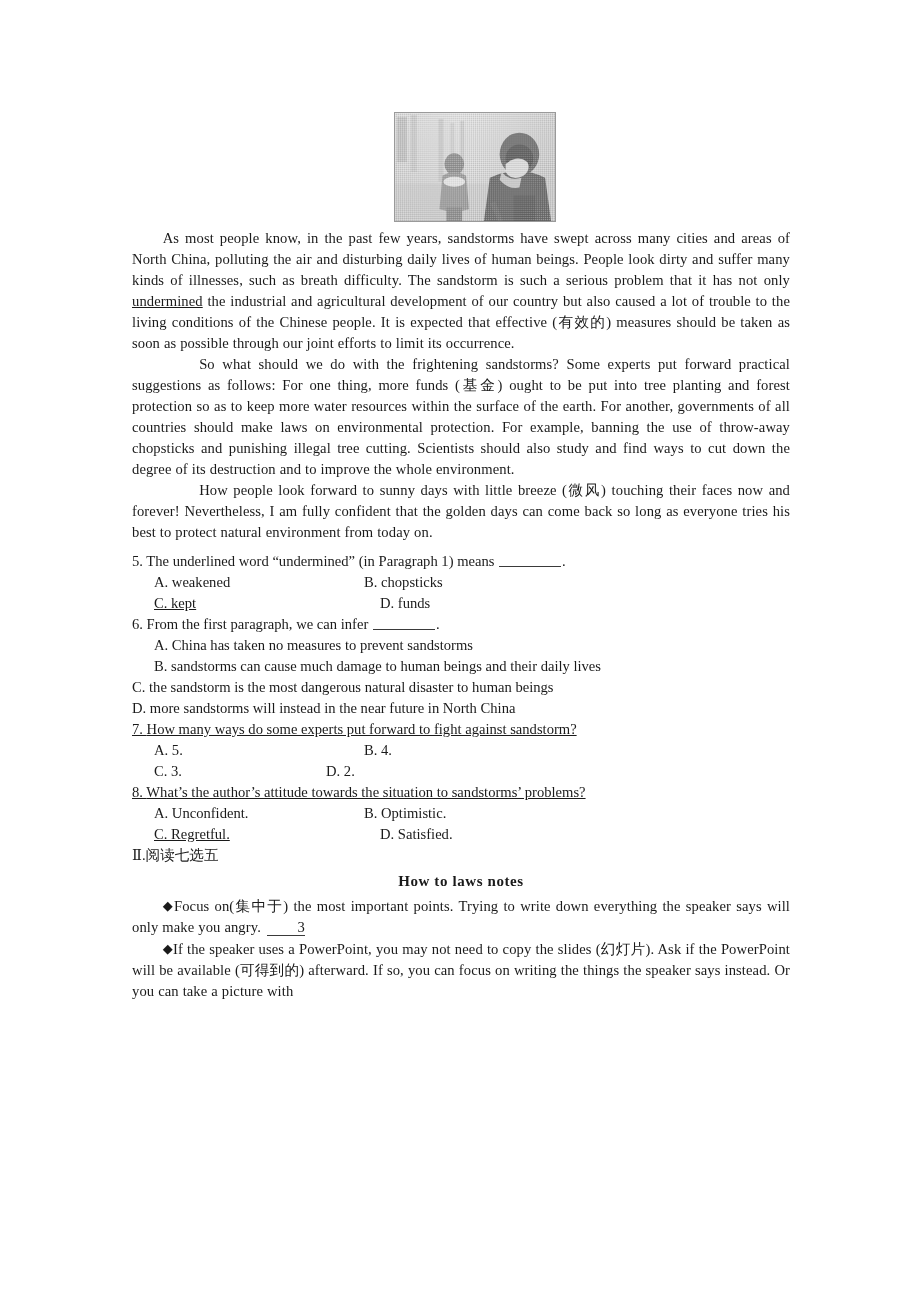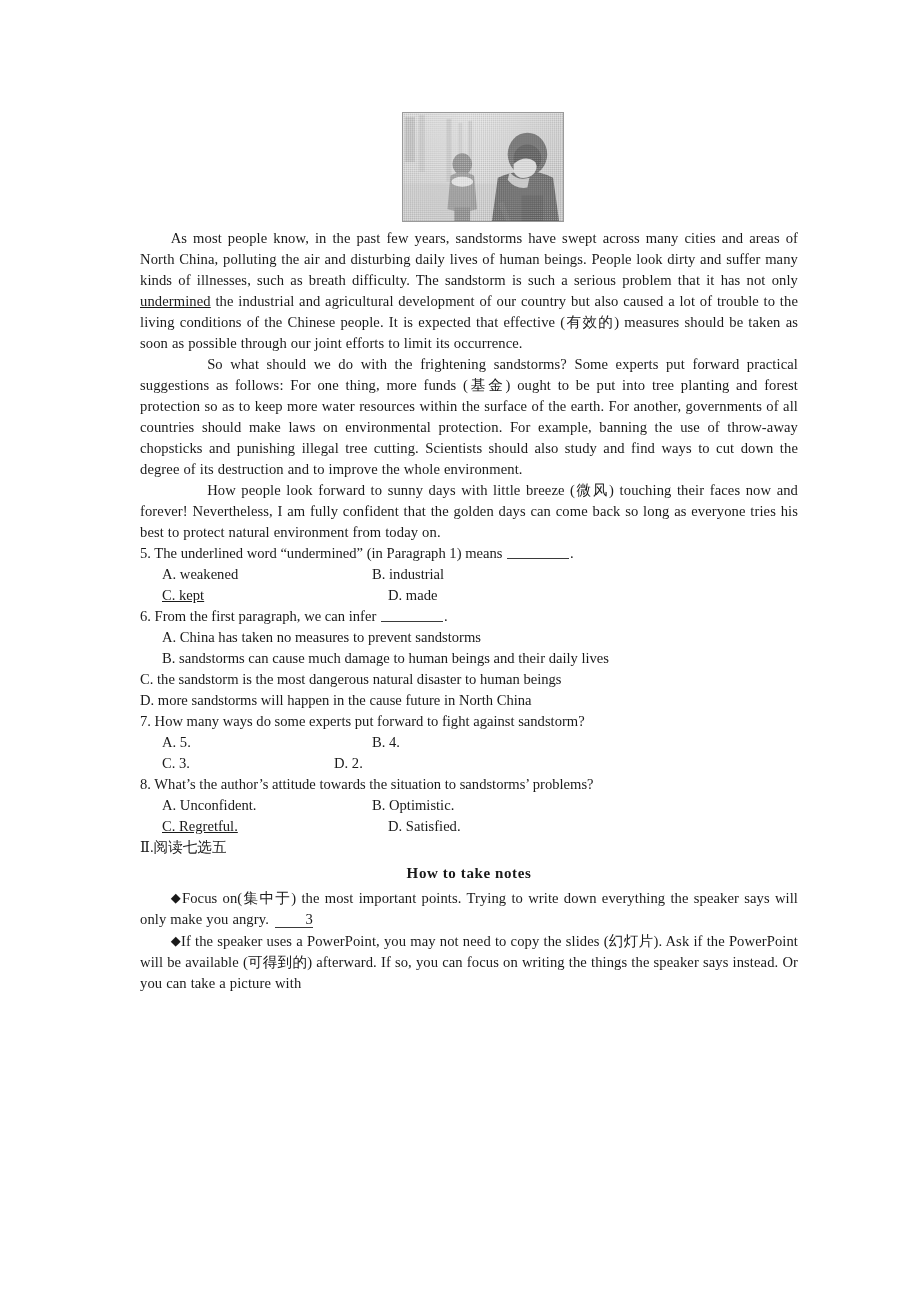--- a/index.html
+++ b/index.html
@@ -10,21 +10,21 @@
   body {
     width: 920px;
     height: 1302px;
     position: relative;
     font-family: "Liberation Serif", "DejaVu Serif", serif;
     color: #1a1a1a;
     overflow: hidden;
   }
   .page {
     position: absolute;
-    left: 140px;
+    left: 132px;
     top: 0;
     width: 658px;
     height: 962px;
   }
 
   
   .figure-wrap {
     position: absolute;
     left: 262px;   
     top: 112px;
@@ -55,31 +55,31 @@
     text-align-last: left;
     letter-spacing: 0.1px;
     word-spacing: 0.2px;
   }
   p.para.indent-1 { text-indent: 2.1em; }
   p.para.indent-2 { text-indent: 4.6em; }
   .u { text-decoration: underline; }
 
   
   .questions {
-    margin-top: 0;
+    margin-top: 8px;
     font-size: 14.6px;
     line-height: 21px;
   }
   .q-stem {
     margin: 0;
     padding-left: 22px;
     text-indent: -22px;
     white-space: nowrap;
   }
-  .q-stem.wide { white-space: normal; }
+  .q-stem.wide { white-space: normal; text-decoration: underline; }
   .opt-row {
     margin: 0;
     display: block;
     white-space: nowrap;
   }
   .opt-row .opt {
     display: inline-block;
     vertical-align: top;
   }
   .opt-pad-a { padding-left: 22px; width: 210px; }
@@ -175,35 +175,35 @@
   </div>
 
   <div class="body-text">
     <div id="passage-slot">
         <p class="para indent-1">As most people know, in the past few years, sandstorms have swept across many cities and areas of North China, polluting the air and disturbing daily lives of human beings. People look dirty and suffer many kinds of illnesses, such as breath difficulty. The sandstorm is such a serious problem that it has not only <span class="u">undermined</span> the industrial and agricultural development of our country but also caused a lot of trouble to the living conditions of the Chinese people. It is expected that effective (有效的) measures should be taken as soon as possible through our joint efforts to limit its occurrence.</p>
         <p class="para indent-2">So what should we do with the frightening sandstorms? Some experts put forward practical suggestions as follows: For one thing, more funds (基金) ought to be put into tree planting and forest protection so as to keep more water resources within the surface of the earth. For another, governments of all countries should make laws on environmental protection. For example, banning the use of throw-away chopsticks and punishing illegal tree cutting. Scientists should also study and find ways to cut down the degree of its destruction and to improve the whole environment.</p>
         <p class="para indent-2">How people look forward to sunny days with little breeze (微风) touching their faces now and forever! Nevertheless, I am fully confident that the golden days can come back so long as everyone tries his best to protect natural environment from today on.</p>
       </div>
     <div class="questions" id="questions-slot">
         <p class="q-stem"><span>5. </span>The underlined word “undermined” (in Paragraph 1) means <span class="blank-line"></span>.</p>
-        <p class="opt-row"><span class="opt opt-pad-a">A. weakened</span><span class="opt">B. industrial</span></p>
-        <p class="opt-row"><span class="opt opt-pad-a2">C. kept</span><span class="opt">D. made</span></p>
+        <p class="opt-row"><span class="opt opt-pad-a">A. weakened</span><span class="opt">B. chopsticks</span></p>
+        <p class="opt-row"><span class="opt opt-pad-a2">C. kept</span><span class="opt">D. funds</span></p>
         <p class="q-stem"><span>6. </span>From the first paragraph, we can infer <span class="blank-line"></span>.</p>
         <p class="opt-row"><span class="opt opt-pad-a" style="width: auto;">A. China has taken no measures to prevent sandstorms</span></p>
         <p class="opt-row"><span class="opt opt-pad-a" style="width: auto;">B. sandstorms can cause much damage to human beings and their daily lives</span></p>
         <p class="opt-row"><span class="opt opt-flush" style="width: auto;">C. the sandstorm is the most dangerous natural disaster to human beings</span></p>
-        <p class="opt-row"><span class="opt opt-flush" style="width: auto;">D. more sandstorms will happen in the cause future in North China</span></p>
+        <p class="opt-row"><span class="opt opt-flush" style="width: auto;">D. more sandstorms will instead in the near future in North China</span></p>
         <p class="q-stem wide"><span>7. </span>How many ways do some experts put forward to fight against sandstorm? </p>
         <p class="opt-row"><span class="opt opt-pad-a">A. 5.</span><span class="opt">B. 4.</span></p>
         <p class="opt-row"><span class="opt opt-pad-a">C. 3.</span><span class="opt" style="margin-left: -38px;">D. 2.</span></p>
         <p class="q-stem wide"><span>8. </span>What’s the author’s attitude towards the situation to sandstorms’ problems? </p>
         <p class="opt-row"><span class="opt opt-pad-a">A. Unconfident.</span><span class="opt">B. Optimistic.</span></p>
         <p class="opt-row"><span class="opt opt-pad-a2">C. Regretful.</span><span class="opt">D. Satisfied.</span></p>
       </div>
     <div id="section2-slot">
         <p class="sec-head">Ⅱ.阅读七选五</p>
-        <p class="sec-title">How to take notes</p>
+        <p class="sec-title">How to laws notes</p>
         <p class="para indent-1"><span class="bullet">◆</span>Focus on(集中于) the most important points. Trying to write down everything the speaker says will only make you angry. <span class="numblank">3</span></p>
         <p class="para indent-1"><span class="bullet">◆</span>If the speaker uses a PowerPoint, you may not need to copy the slides (幻灯片). Ask if the PowerPoint will be available (可得到的) afterward. If so, you can focus on writing the things the speaker says instead. Or you can take a picture with</p>
       </div>
   </div>
 
 </div>
 
 </body></html>

